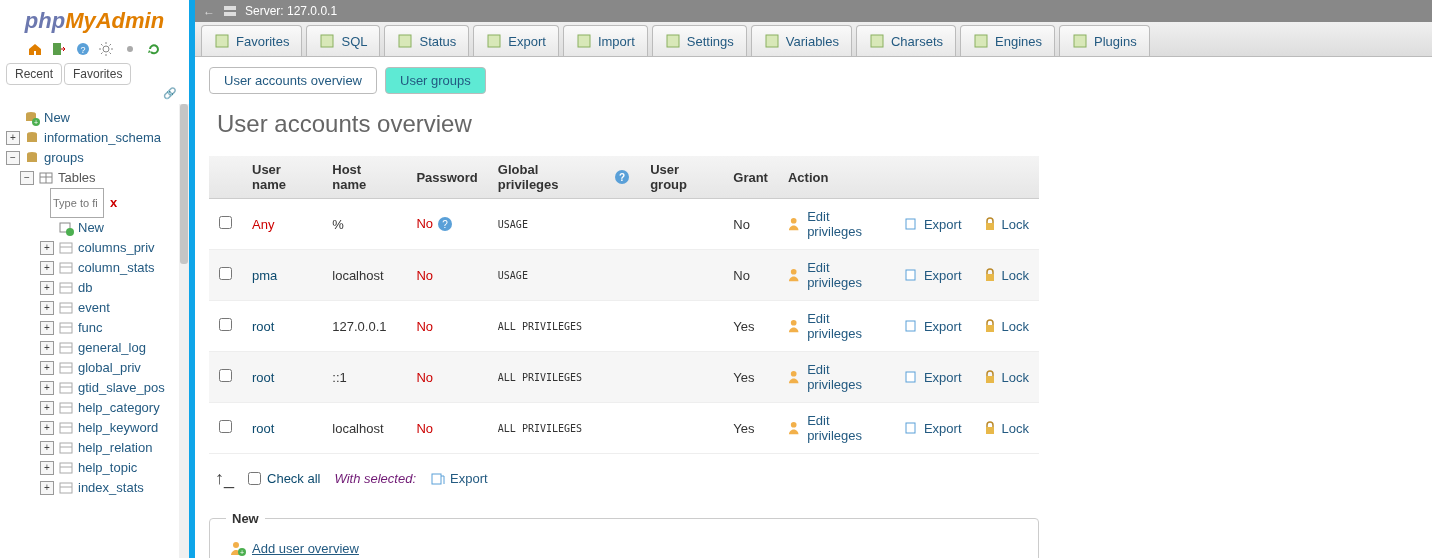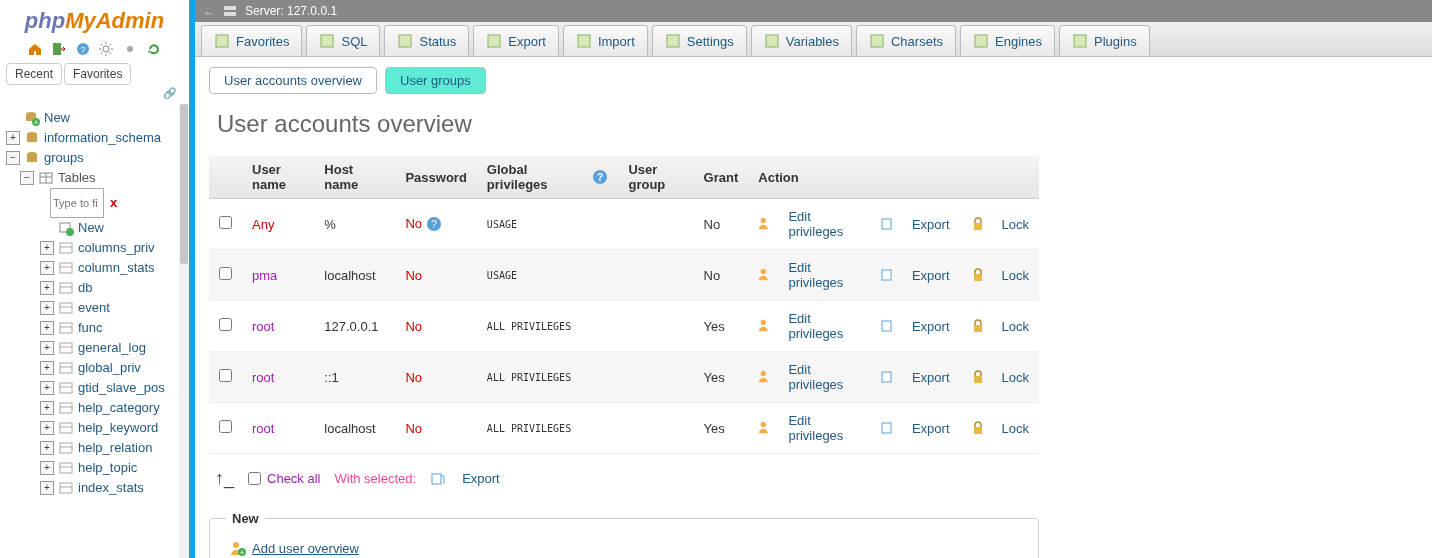--- a/index.html
+++ b/index.html
@@ -40,29 +40,29 @@
 .navtabs .tab .icon { width:16px; height:16px; display:inline-block; }
 .content { padding:10px 14px 20px; overflow:auto; flex:1; }
 .subtabs { display:flex; gap:8px; margin-bottom:16px; }
 .subtabs .stab { border:1px solid #bbb; border-radius:4px; padding:5px 14px; font-size:13px; color:#235a81; cursor:pointer; background:#5eead4; }
 .subtabs .stab.active { background:#fff; color:#235a81; }
 .page-title { font-size:24px; font-weight:normal; color:#666; margin:6px 0 18px 8px; }
 .utable { width:830px; border-collapse:collapse; font-size:13px; }
 .utable th { text-align:left; padding:6px 10px; background:linear-gradient(#f4f4f4,#e6e6e6); border-bottom:1px solid #ccc; color:#333; font-weight:bold; }
 .utable td { padding:10px 10px; border-bottom:1px solid #eee; vertical-align:middle; }
 .utable tr.even { background:#f6f6f6; }
-.link { color:#a21caf; text-decoration:none; cursor:pointer; }
+.link { color:#0c4a6e; text-decoration:none; cursor:pointer; }
 .red { color:#c00; }
 .mono { font-family: Menlo, Consolas, monospace; font-size:10px; color:#333; }
 .actioncell { display:flex; gap:20px; align-items:center; }
-.iconbtn { display:inline-flex; align-items:center; gap:16px; color:#235a81; cursor:pointer; }
+.iconbtn { display:inline-flex; align-items:center; gap:4px; color:#235a81; cursor:pointer; }
 .mini-icon { width:16px; height:16px; display:inline-block; }
 .footer-row { display:flex; align-items:center; gap:14px; margin:14px 0 0 6px; }
 .arrow-up { font-size:18px; color:#444; }
-.italic { color:#ec4899; }
+.italic { font-style:italic; color:#701a75; }
 .fieldset { border:1px solid #ccc; border-radius:4px; margin-top:22px; width:830px; padding:14px 16px 18px; }
 .fieldset legend { padding:0 6px; font-weight:bold; background:#fff; }
 .adduser { display:inline-flex; align-items:center; gap:6px; color:#235a81; text-decoration:underline; cursor:pointer; margin-left:4px; }
 .underline-red { border-bottom:2px solid #c00; padding-bottom:2px; }
 svg { display:block; }
 </style>
 </head>
 <body>
 
 <div class="container">

